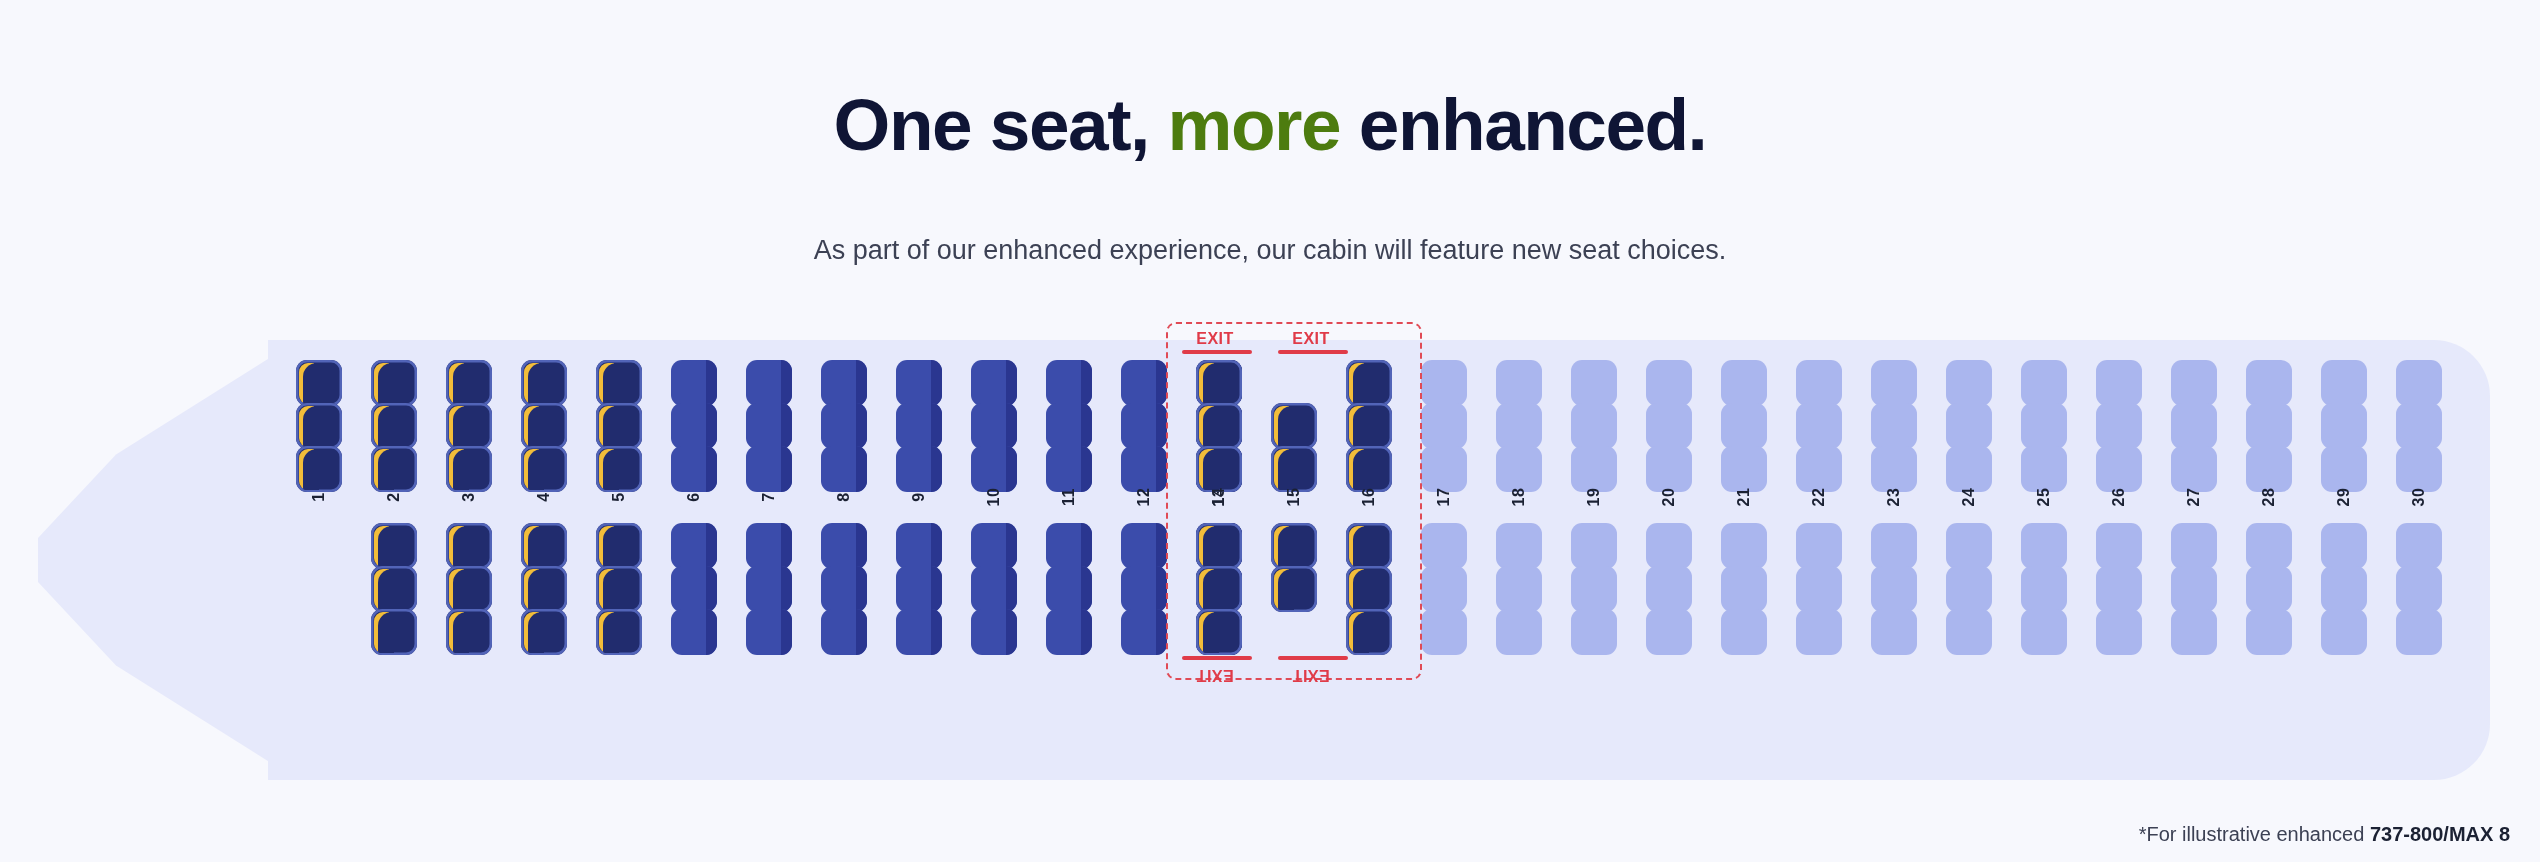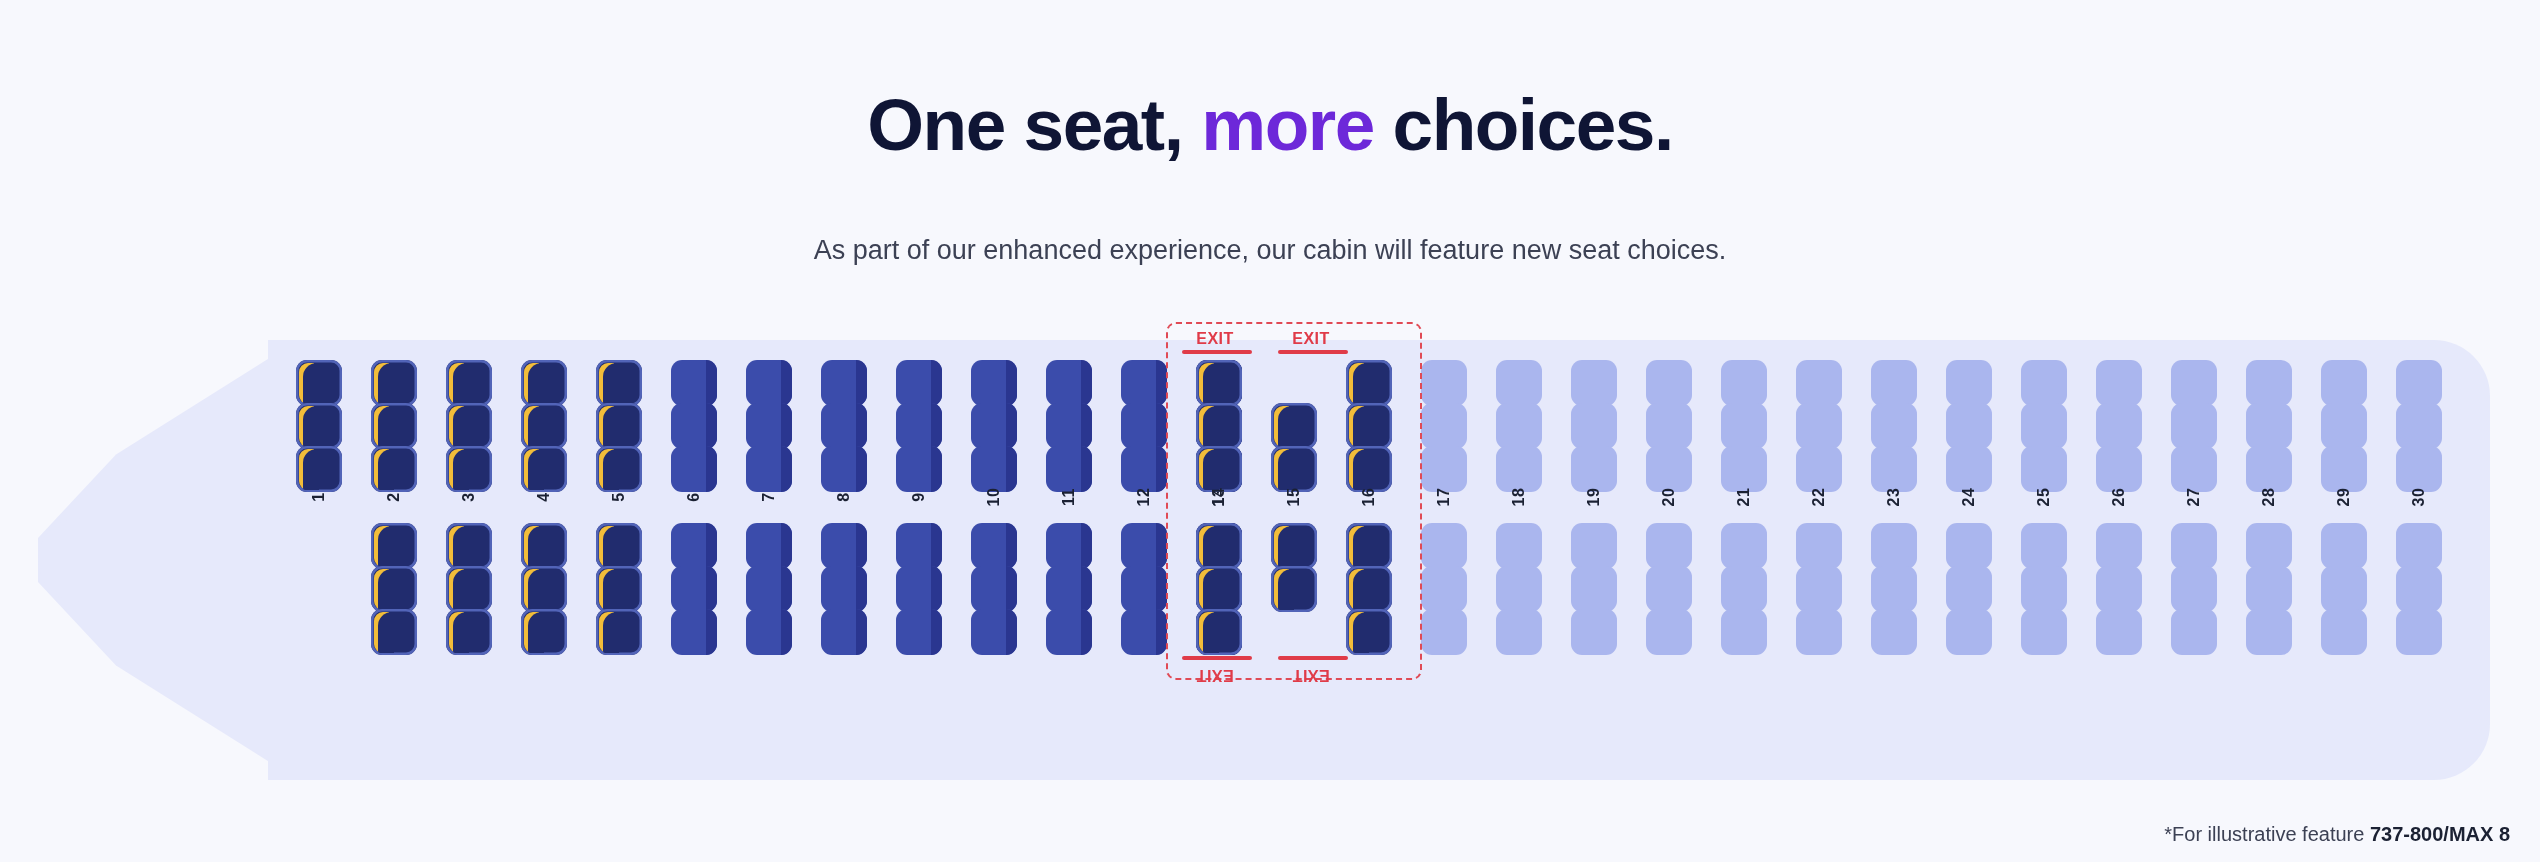--- a/index.html
+++ b/index.html
@@ -15,21 +15,21 @@
   
   .headline{
     position:absolute;top:88px;left:0;width:100%;
     text-align:center;
     font-size:73px;line-height:1;
     font-weight:bold;
     letter-spacing:-1.5px;
     color:#0f1535;
     white-space:nowrap;
   }
-  .headline .accent{color:#6d28d9;}
+  .headline .accent{color:#4d7c0f;}
   .subhead{
     position:absolute;top:235px;left:0;width:100%;
     text-align:center;
     font-size:27px;
     color:#3c4154;
     white-space:nowrap;
   }
 
   
   .plane-wrap{
@@ -140,21 +140,21 @@
     right:30px;bottom:16px;
     font-size:20px;
     color:#3c4154;
     white-space:nowrap;
   }
   .footnote b{font-weight:bold;color:#1b2133;}
 </style>
 </head>
 <body>
 
-<div class="headline"><span>One seat, </span><span class="accent">more</span><span> choices.</span></div>
+<div class="headline"><span>One seat, </span><span class="accent">more</span><span> enhanced.</span></div>
 
 <div class="subhead">As part of our enhanced experience, our cabin will feature new seat choices.</div>
 
 <div class="plane-wrap">
   <div class="fuselage">
     <div class="fuse-nose"></div>
     <div class="fuse-body"></div>
   </div>
 
   <div id="seat-layer">
@@ -371,13 +371,13 @@
   <div class="exit-bar" id="exit-tl-bar" style="left: 1182px; top: 10px;"></div>
   <div class="exit-label" id="exit-tr" style="left: 1276px; top: -10px;">EXIT</div>
   <div class="exit-bar" id="exit-tr-bar" style="left: 1278px; top: 10px;"></div>
 
   <div class="exit-label flip" id="exit-bl" style="left: 1180px; top: 326px;">EXIT</div>
   <div class="exit-bar" id="exit-bl-bar" style="left: 1182px; top: 316px;"></div>
   <div class="exit-label flip" id="exit-br" style="left: 1276px; top: 326px;">EXIT</div>
   <div class="exit-bar" id="exit-br-bar" style="left: 1278px; top: 316px;"></div>
 </div>
 
-<div class="footnote"><span>*For illustrative feature </span><b>737-800/MAX 8</b></div>
+<div class="footnote"><span>*For illustrative enhanced </span><b>737-800/MAX 8</b></div>
 
 </body></html>

